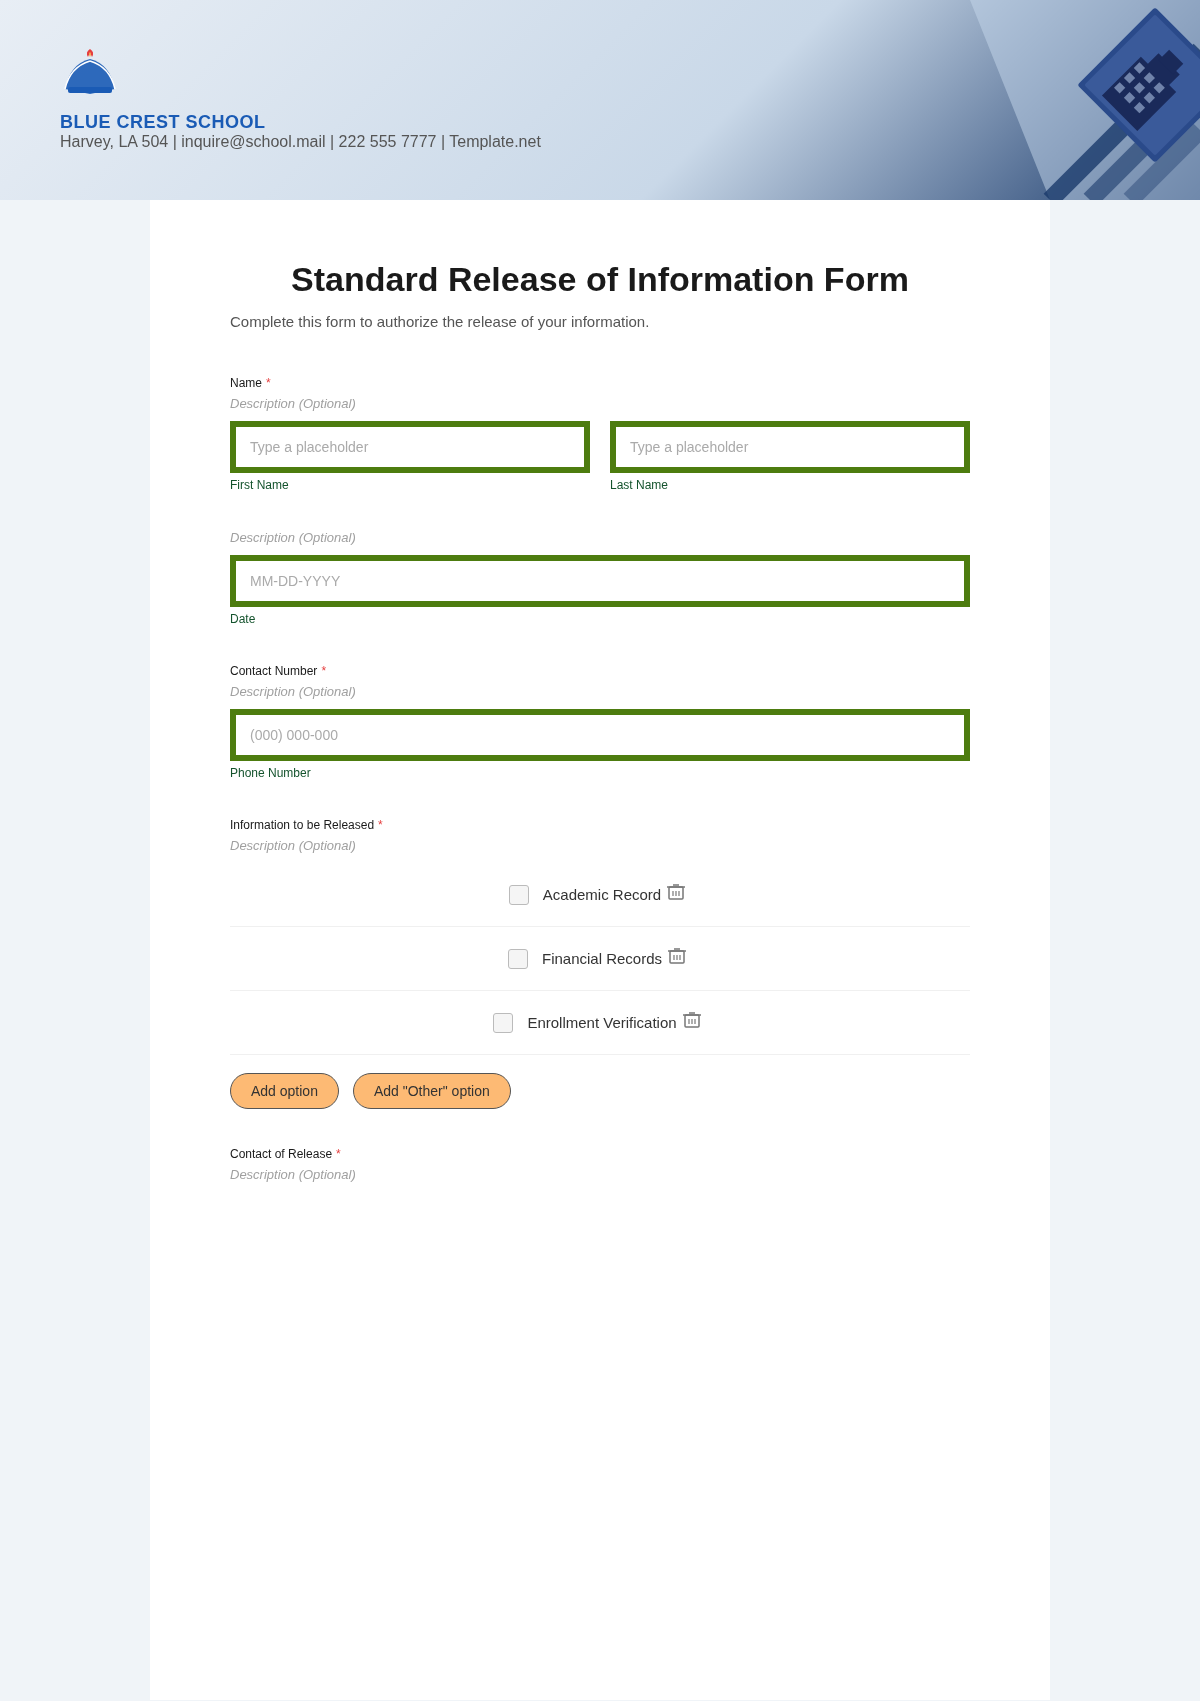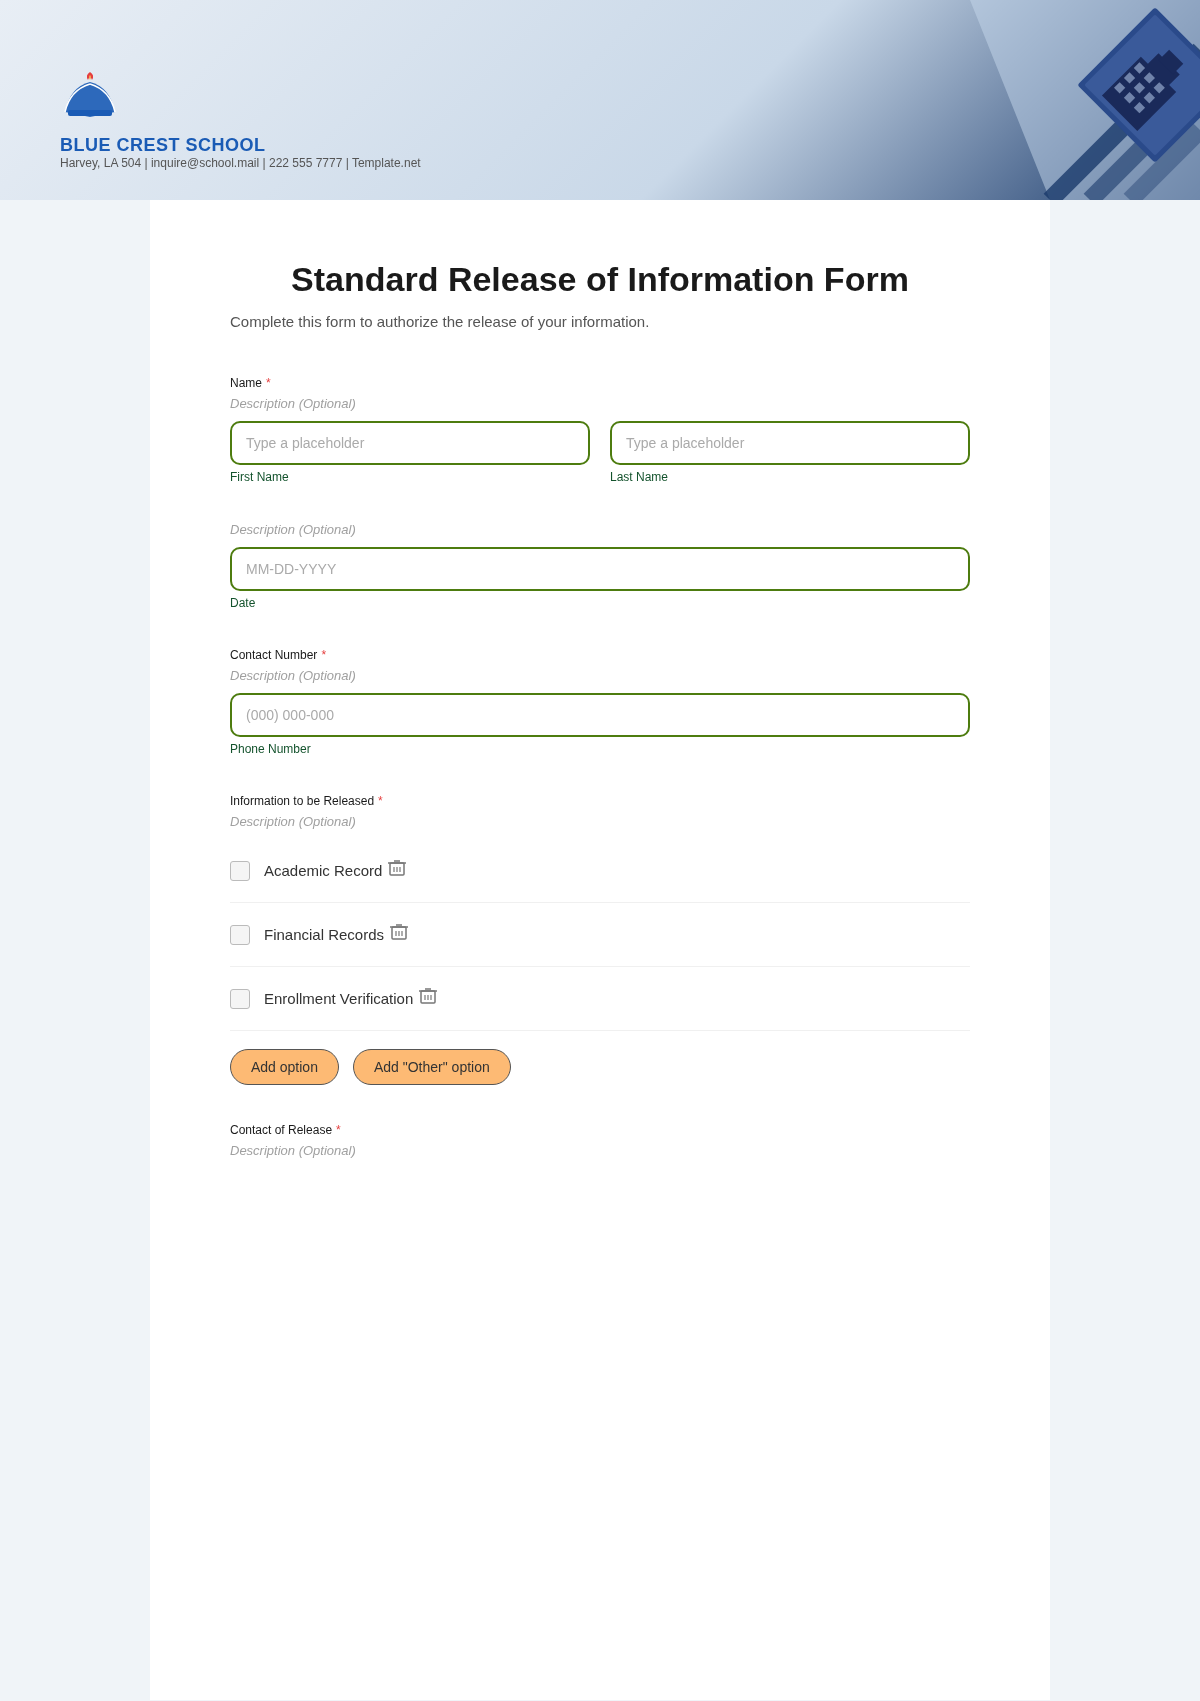--- a/index.html
+++ b/index.html
@@ -10,21 +10,21 @@
       width: 1200px;
     }
 
     
     .header {
       background: linear-gradient(135deg, #e8eef5 0%, #c9d8e8 60%, #1a3a6b 100%);
       position: relative;
       height: 200px;
       overflow: hidden;
       display: flex;
-      align-items: flex-end;
+      align-items: center;
       padding: 30px 60px;
     }
 
     .header-logo-area {
       display: flex;
       flex-direction: column;
       z-index: 2;
     }
 
     .logo-icon {
@@ -35,21 +35,21 @@
 
     .school-name {
       font-size: 18px;
       font-weight: 700;
       color: #1a5bb5;
       letter-spacing: 0.5px;
       text-transform: uppercase;
     }
 
     .school-info {
-      font-size: 12px;
+      font-size: 16px;
       color: #555;
       margin-top: 0;
     }
 
     
     .main-content {
       background: #ffffff;
       margin: 0 auto;
       max-width: 900px;
       padding: 50px 80px 89px 80px;
@@ -99,22 +99,22 @@
       display: flex;
       gap: 20px;
     }
 
     .input-wrapper {
       flex: 1;
     }
 
     .form-input {
       width: 100%;
-      border: 2px solid #4d7c0f;
-      border-radius: 10px;
+      border: 6px solid #4d7c0f;
+      border-radius: 0;
       padding: 12px 14px;
       font-size: 14px;
       color: #ec4899;
       background: #fff;
       outline: none;
     }
 
     .form-input::placeholder {
       color: #aaa;
     }
@@ -128,21 +128,21 @@
     
     .checkbox-list {
       display: flex;
       flex-direction: column;
       gap: 0;
     }
 
     .checkbox-item {
       display: flex;
       align-items: center;
-      justify-content: flex-start;
+      justify-content: center;
       padding: 14px 0;
       border-bottom: 1px solid #f0f0f0;
     }
 
     .checkbox-left {
       display: flex;
       align-items: center;
       gap: 14px;
     }
 

